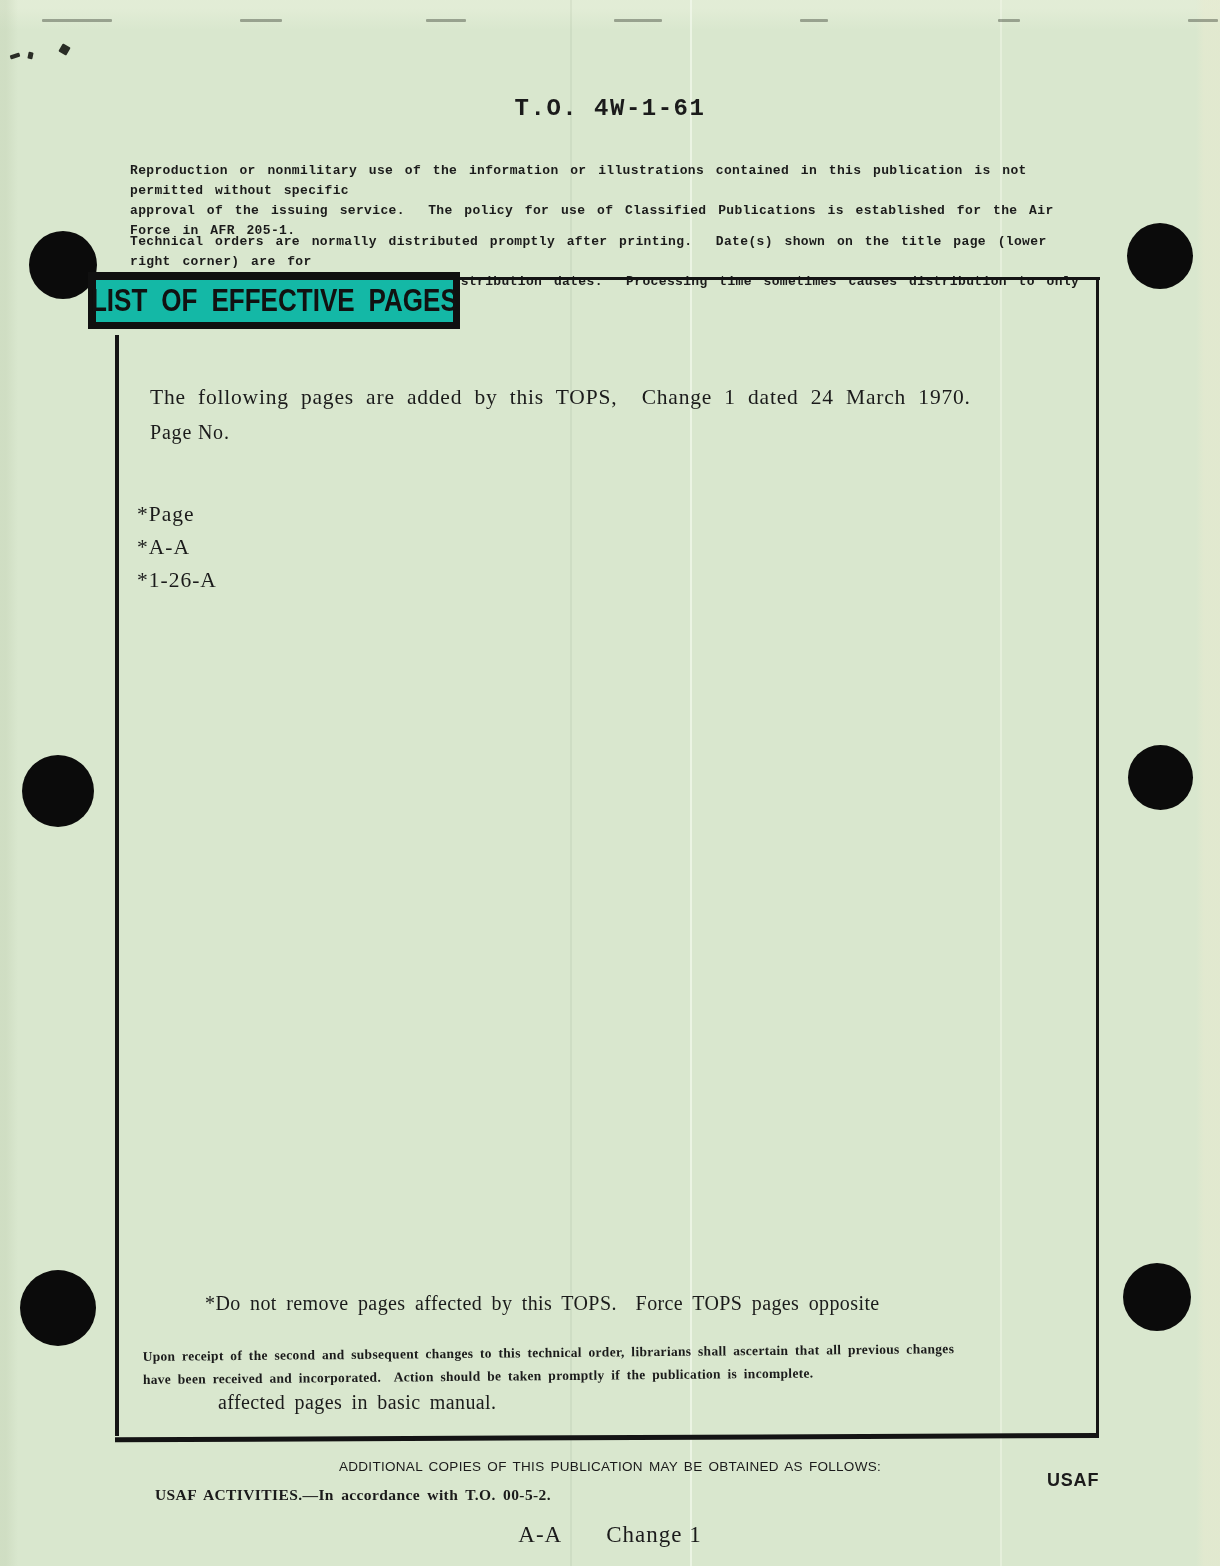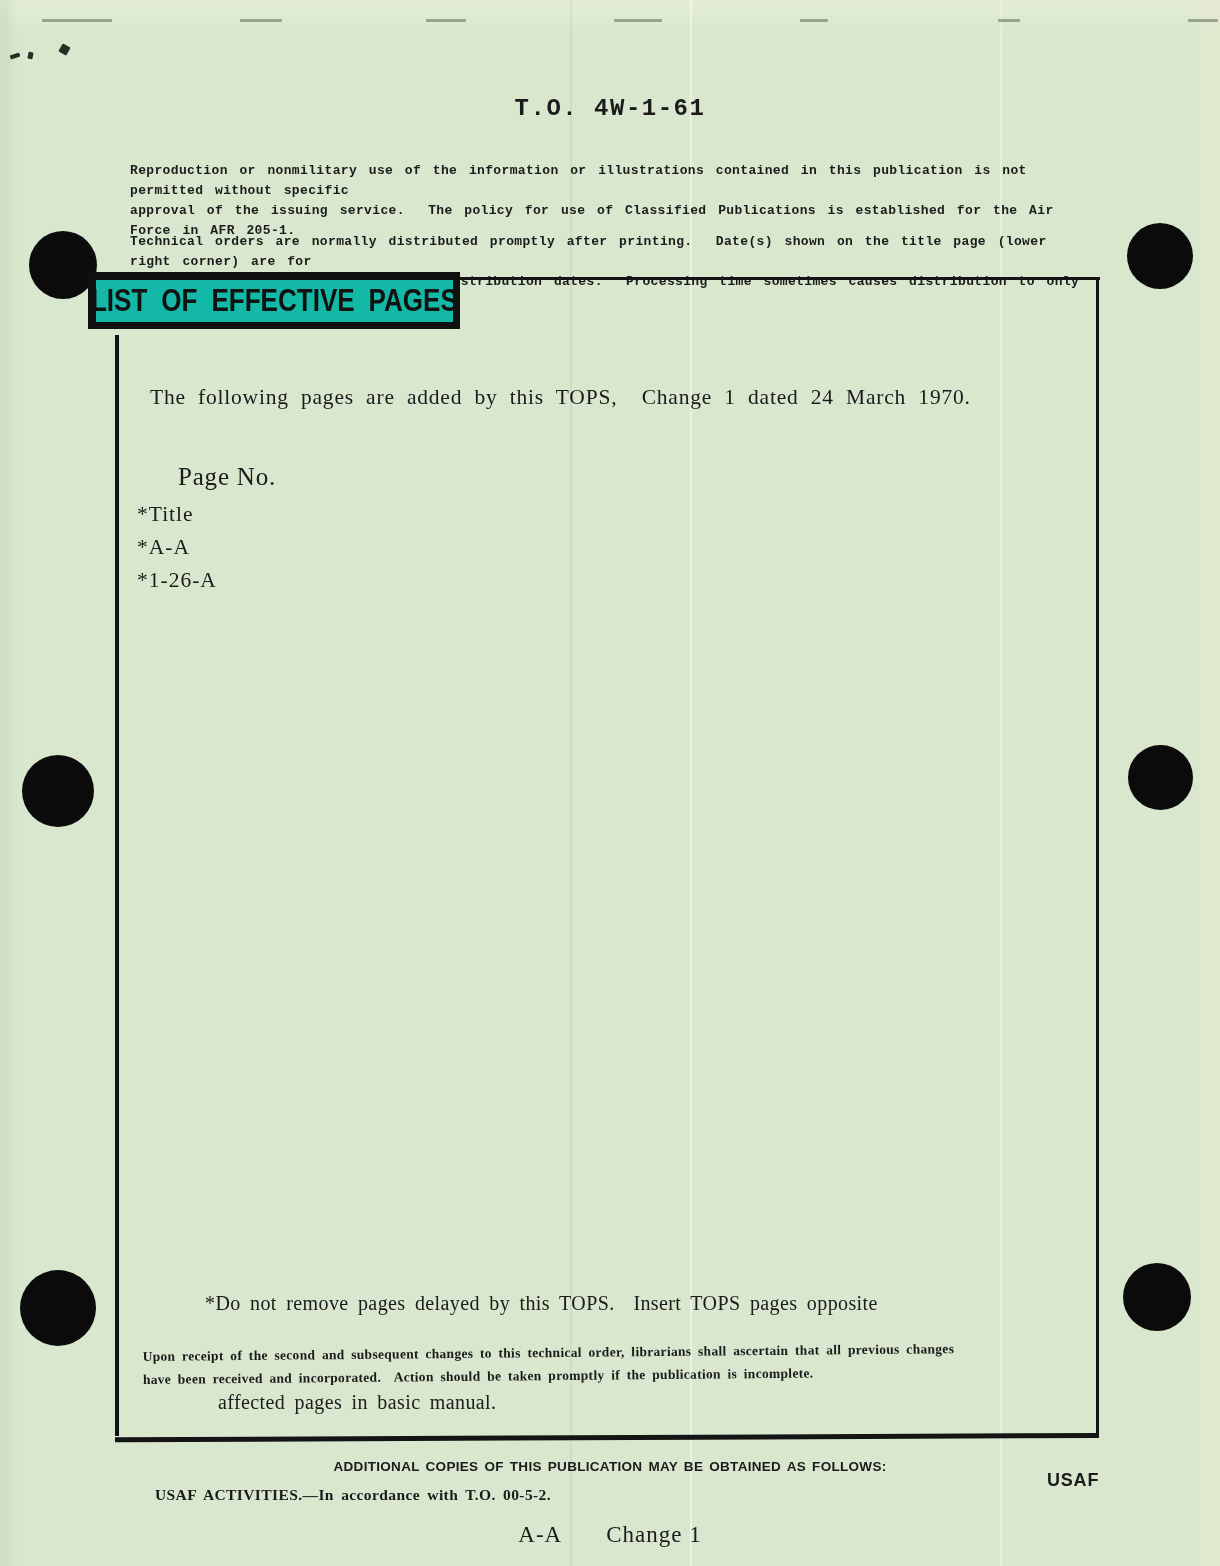--- a/index.html
+++ b/index.html
@@ -65,43 +65,43 @@
   .bx.top{left:455px;top:277px;width:645px;height:3px;}
   .bx.right{left:1096px;top:277px;width:3px;height:1161px;}
   .bx.bottom{left:115px;top:1433px;width:984px;height:5px;transform:rotate(-.25deg);transform-origin:right center;}
   .bx.left{left:115px;top:335px;width:4px;height:1101px;}
   
   .intro{
     position:absolute;left:150px;top:385px;
     font-size:21.5px;letter-spacing:.8px;word-spacing:6px;white-space:pre;
   }
   .col-header{
-    position:absolute;left:150px;top:463px;
-    font-size:25px;letter-spacing:.8px;margin-left:28px;
+    position:absolute;left:150px;top:421px;
+    font-size:20px;letter-spacing:.8px;
   }
   .page-list{
     position:absolute;left:137px;top:498px;
     font-size:21.5px;letter-spacing:1px;line-height:33px;
   }
   .note{
     position:absolute;left:205px;top:1221px;
     font-size:20px;letter-spacing:.4px;word-spacing:4px;line-height:33px;
     white-space:pre;
   }
   .note .l2{padding-left:13px;}
   .librarian{
     position:absolute;left:143px;top:1345px;width:950px;
     font-size:13.5px;font-weight:700;line-height:23px;
     letter-spacing:.3px;word-spacing:3px;white-space:pre-wrap;
     transform:rotate(-.55deg);transform-origin:left bottom;
   }
   
   .addl-copies{
     position:absolute;left:0;top:1459px;width:1220px;text-align:center;
-    font-family:"Liberation Sans", sans-serif;font-weight:700;font-size:13.5px;
+    font-family:"Liberation Sans", sans-serif;font-weight:400;font-size:13.5px;
     letter-spacing:.3px;word-spacing:2px;
   }
   .usaf-activities{
     position:absolute;left:155px;top:1486px;
     font-size:15.5px;font-weight:700;letter-spacing:.4px;word-spacing:3px;
   }
   .usaf-label{
     position:absolute;left:1047px;top:1470px;
     font-family:Liberation Sans, sans-serif;font-weight:700;font-size:18px;
     letter-spacing:.8px;
@@ -156,27 +156,27 @@
 
   <div class="bx top"></div>
   <div class="bx right"></div>
   <div class="bx bottom"></div>
   <div class="bx left"></div>
 
   <div class="intro">The following pages are added by this TOPS,  Change 1 dated 24 March 1970.</div>
   <div class="col-header">Page No.</div>
 
   <div class="page-list">
-    <div>*Title</div>
+    <div>*Page</div>
     <div>*A-A</div>
     <div>*1-26-A</div>
   </div>
 
   <div class="note">
-    <div class="l1">*Do not remove pages delayed by this TOPS.  Insert TOPS pages opposite</div>
+    <div class="l1">*Do not remove pages affected by this TOPS.  Force TOPS pages opposite</div>
     <div class="l2">affected pages in basic manual.</div>
   </div>
 
   <div class="librarian">Upon receipt of the second and subsequent changes to this technical order, librarians shall ascertain that all previous changes
 have been received and incorporated.  Action should be taken promptly if the publication is incomplete.</div>
 
   <div class="addl-copies">ADDITIONAL COPIES OF THIS PUBLICATION MAY BE OBTAINED AS FOLLOWS:</div>
   <div class="usaf-activities">USAF ACTIVITIES.—In accordance with T.O. 00-5-2.</div>
   <div class="usaf-label">USAF</div>
 

